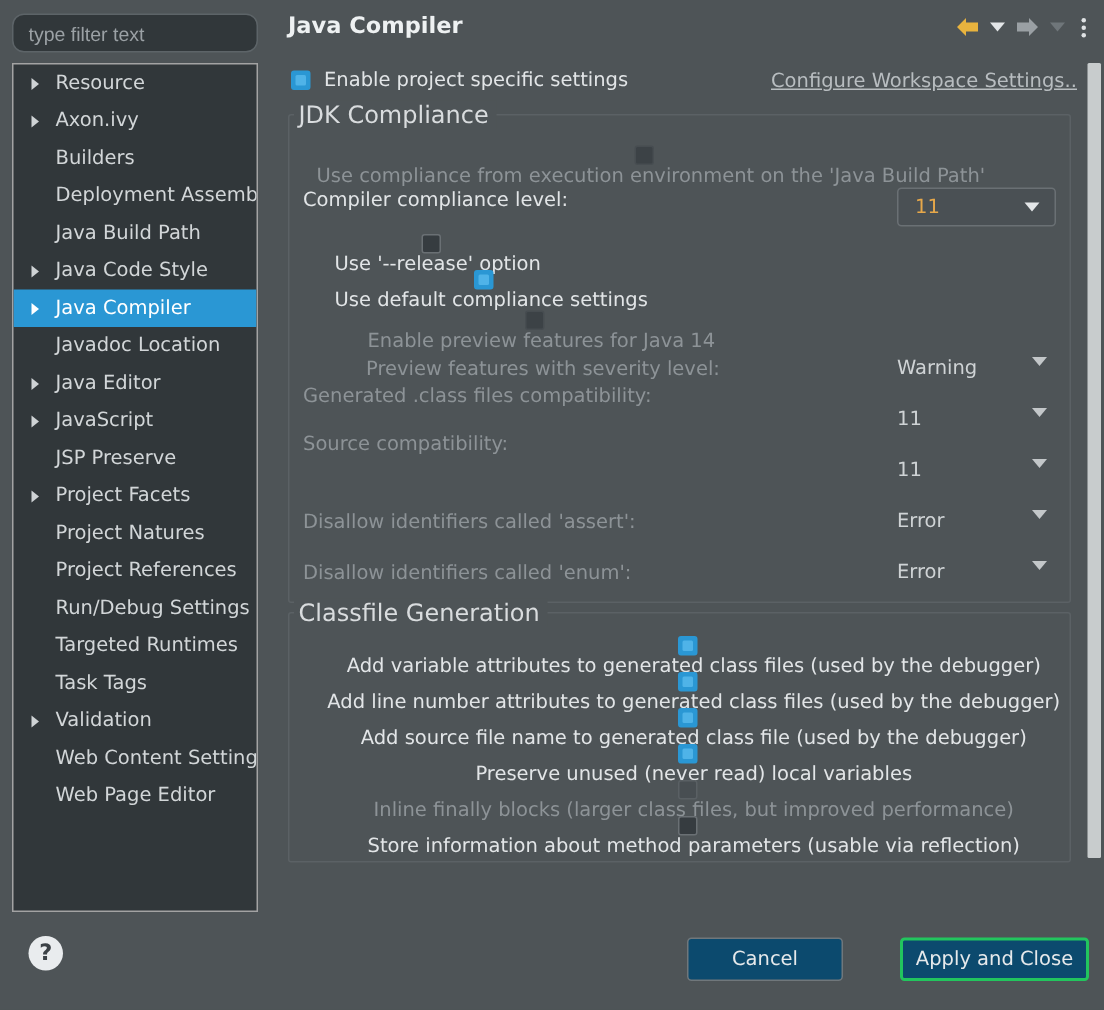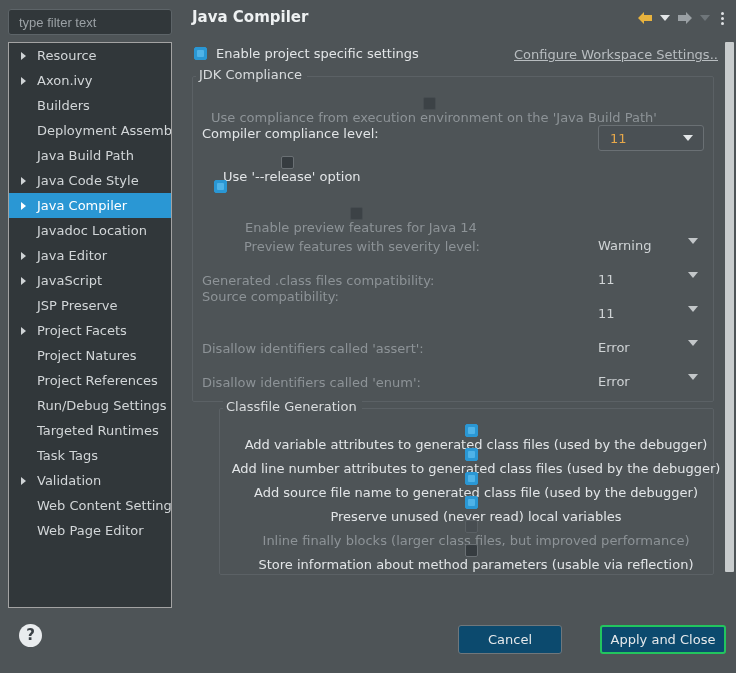--- a/index.html
+++ b/index.html
@@ -13,21 +13,21 @@
   }
   .dialog { position: relative; width: 736px; height: 673px; background: #4e5457; }
 
   
   .left-pane {
     position: absolute; left: 0; top: 0; width: 180px; height: 612px;
     background: #4e5457;
   }
   .filter-box {
     position: absolute; left: 8px; top: 9px; width: 164px; height: 26px;
-    background: #31373a; border: 1px solid #5d6468; border-radius: 3px;
+    background: #31373a; border: 1px solid #5d6468; border-radius: 8px;
     color: #9ba1a5; font-size: 13px; padding: 0 10px; line-height: 24px;
     outline: none;
   }
   .filter-box::placeholder { color: #9ba1a5; opacity: 1; }
   .tree {
     position: absolute; left: 8px; top: 42px; width: 164px; height: 566px;
     background: #31373a; border: 1px solid #a3a3a3;
     overflow: hidden;
   }
   .tree-item {
@@ -77,21 +77,21 @@
   
   .vscroll {
     position: absolute; right: 2px; top: 42px; width: 9px; height: 530px;
     background: #c8cccd; border-radius: 1px;
   }
 
   
   .group { position: absolute; left: 12px; right: 22px; }
   .group-title {
     position: absolute; left: 4px; top: -9px; background: #4e5457;
-    padding: 0 5px 0 3px; font-size: 13px; color: #d9dcde; z-index: 2;
+    padding: 0 5px 0 3px; font-size: 16px; color: #d9dcde; z-index: 2;
   }
   .group-frame {
     position: absolute; left: 0; top: 0; right: 0; bottom: 0;
     border: 1px solid #5b6165; border-radius: 2px;
   }
   .group-inner { position: relative; z-index: 1; }
 
   
   .row { position: relative; display: flex; align-items: center; height: 24px; flex-direction: column; }
   .row .txt { font-size: 13px; color: #e2e5e7; white-space: nowrap; }
@@ -234,36 +234,37 @@
           <span class="caret"></span>
         </div>
 
         <div class="row" style="position:absolute; left:22px; top:80px;">
           <span class="cb unchecked"></span>
           <span class="txt">Use '--release' option</span>
         </div>
 
         <div class="row" style="position:absolute; left:22px; top:104px;">
           <span class="cb checked"></span>
+          <span class="txt">Use default compliance settings</span>
         </div>
 
         <div class="row" style="position:absolute; left:44px; top:131px;">
           <span class="cb disabled-unchecked"></span>
           <span class="txt dim">Enable preview features for Java 14</span>
         </div>
 
         <div class="row" style="position:absolute; left:52px; top:163px;">
           <span class="txt dim">Preview features with severity level:</span>
         </div>
         <div class="combo-flat" style="right:10px; top:162px;">
           <span class="val">Warning</span>
           <span class="caret"></span>
         </div>
 
-        <div class="row" style="position:absolute; left:10px; top:197px;align-items:center;">
+        <div class="row" style="position:absolute; left:10px; top:181px;align-items:center;">
           <span class="txt dim">Generated .class files compatibility:</span>
         </div>
         <div class="combo-flat" style="right:10px; top:196px;">
           <span class="val">11</span>
           <span class="caret"></span>
         </div>
 
         <div class="row" style="position:absolute; left:10px; top:213px;">
           <span class="txt dim">Source compatibility:</span>
         </div>
@@ -283,21 +284,21 @@
         <div class="row" style="position:absolute; left:10px; top:299px;">
           <span class="txt dim">Disallow identifiers called 'enum':</span>
         </div>
         <div class="combo-flat" style="right:10px; top:298px;">
           <span class="val">Error</span>
           <span class="caret"></span>
         </div>
       </div>
     </div>
 
-    <div class="group" style="top:408px; height:167px;margin-left:27px;">
+    <div class="group" style="top:408px; height:167px;">
       <div class="group-frame"></div>
       <div class="group-title">Classfile Generation</div>
       <div class="group-inner" id="classfile-options" style="padding:16px 0 0 10px;">
           <div class="row">
             <span class="cb checked"></span>
             <span class="txt">Add variable attributes to generated class files (used by the debugger)</span>
           </div>
           <div class="row">
             <span class="cb checked"></span>
             <span class="txt">Add line number attributes to generated class files (used by the debugger)</span>

